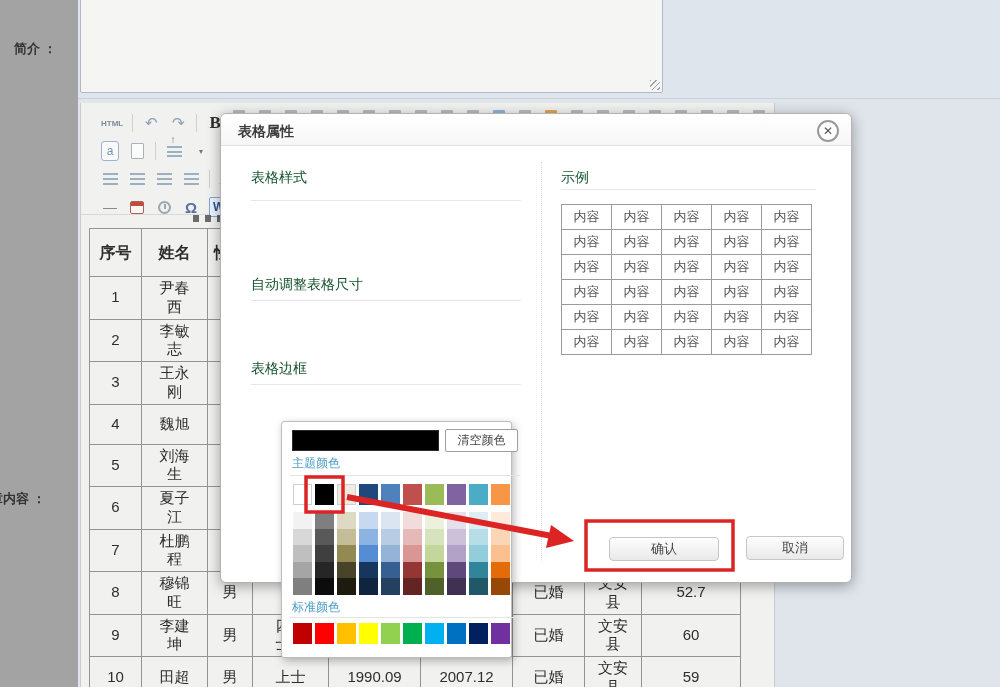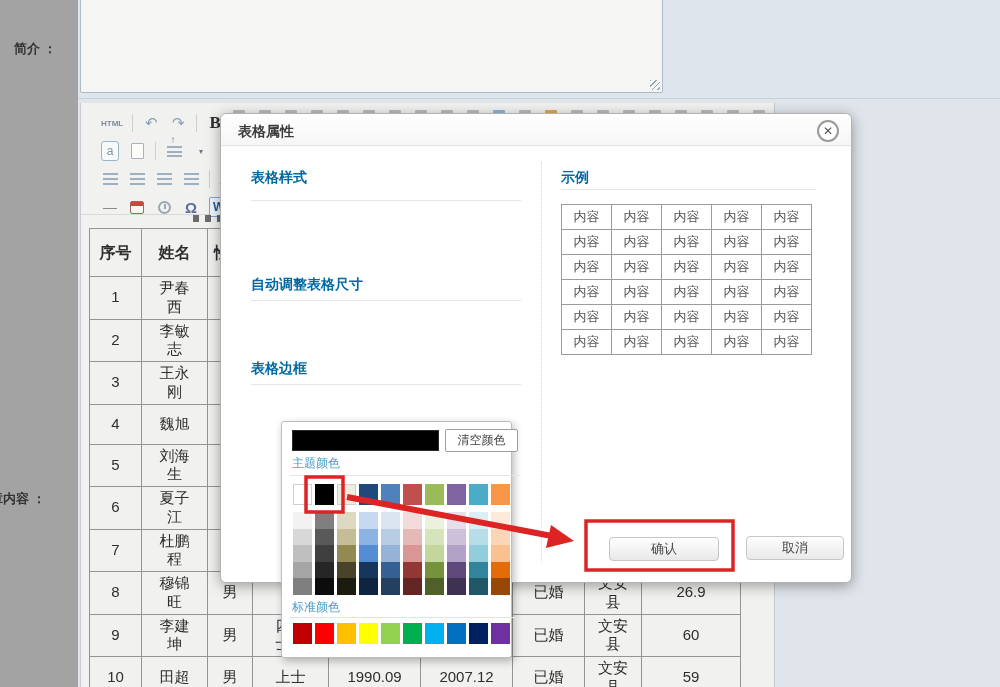--- a/index.html
+++ b/index.html
@@ -64,21 +64,21 @@
 
   
   #dialog { left:220px; top:113px; width:632px; height:470px; background:#fff;
      border:1px solid #b3b3b3; border-radius:6px; box-shadow:0 3px 14px rgba(0,0,0,.35); z-index:10; }
   #dialog-title { position:absolute; left:17px; top:9px; font-size:14px; font-weight:bold; color:#3c3c3c; }
   #dialog-titlebar { position:absolute; left:0; top:0; width:100%; height:32px;
      border-bottom:1px solid #e2e2e2; border-radius:6px 6px 0 0; background:linear-gradient(#ffffff,#f6f6f6); }
   #dialog-close { position:absolute; right:12px; top:6px; width:22px; height:22px; border-radius:50%;
      border:2px solid #9a9a9a; background:#fdfdfd; color:#555; font-size:12px; font-weight:bold;
      display:flex; align-items:center; justify-content:center; cursor:pointer; }
-  .sec-h { position:absolute; font-size:14px; font-weight:bold; color:#0369a1; }
+  .sec-h { position:absolute; font-size:14px; font-weight:normal; color:#14532d; }
   .sec-hr { position:absolute; height:1px; background:#e6e6e6; }
   .cb-grid { position:absolute; left:30px; top:104px; width:290px; display:grid;
      grid-template-columns:140px 150px; row-gap:12px; font-size:13px; color:#444; }
   .cb-item { display:flex; align-items:center; gap:5px; white-space:nowrap; }
   .cb-box { width:13px; height:13px; border:1px solid #919191; background:#fff; border-radius:2px; flex:0 0 auto; }
   .radio-row { position:absolute; left:30px; top:198px; display:flex; gap:22px; font-size:13px; color:#444; }
   .radio-item { display:flex; align-items:center; gap:6px; white-space:nowrap; }
   .radio-circ { width:14px; height:14px; border:1px solid #8c8c8c; border-radius:50%; background:#fff; flex:0 0 auto; }
   .radio-circ.on { border:2px solid #2a7fd1; display:flex; align-items:center; justify-content:center; }
   .radio-circ.on::after { content:""; width:6px; height:6px; border-radius:50%; background:#2a7fd1; }
@@ -315,21 +315,21 @@
         </tr>
         <tr>
           <td>8</td>
           <td><span class="wrap34">穆锦旺</span></td>
           <td>男</td>
           <td><span class="wrap40"></span></td>
           <td></td>
           <td></td>
           <td>已婚</td>
           <td><span class="wrap32">文安县</span></td>
-          <td>26.9</td>
+          <td>52.7</td>
         </tr>
         <tr>
           <td>9</td>
           <td><span class="wrap34">李建坤</span></td>
           <td>男</td>
           <td><span class="wrap40">四级士官</span></td>
           <td></td>
           <td></td>
           <td>已婚</td>
           <td><span class="wrap32">文安县</span></td>

